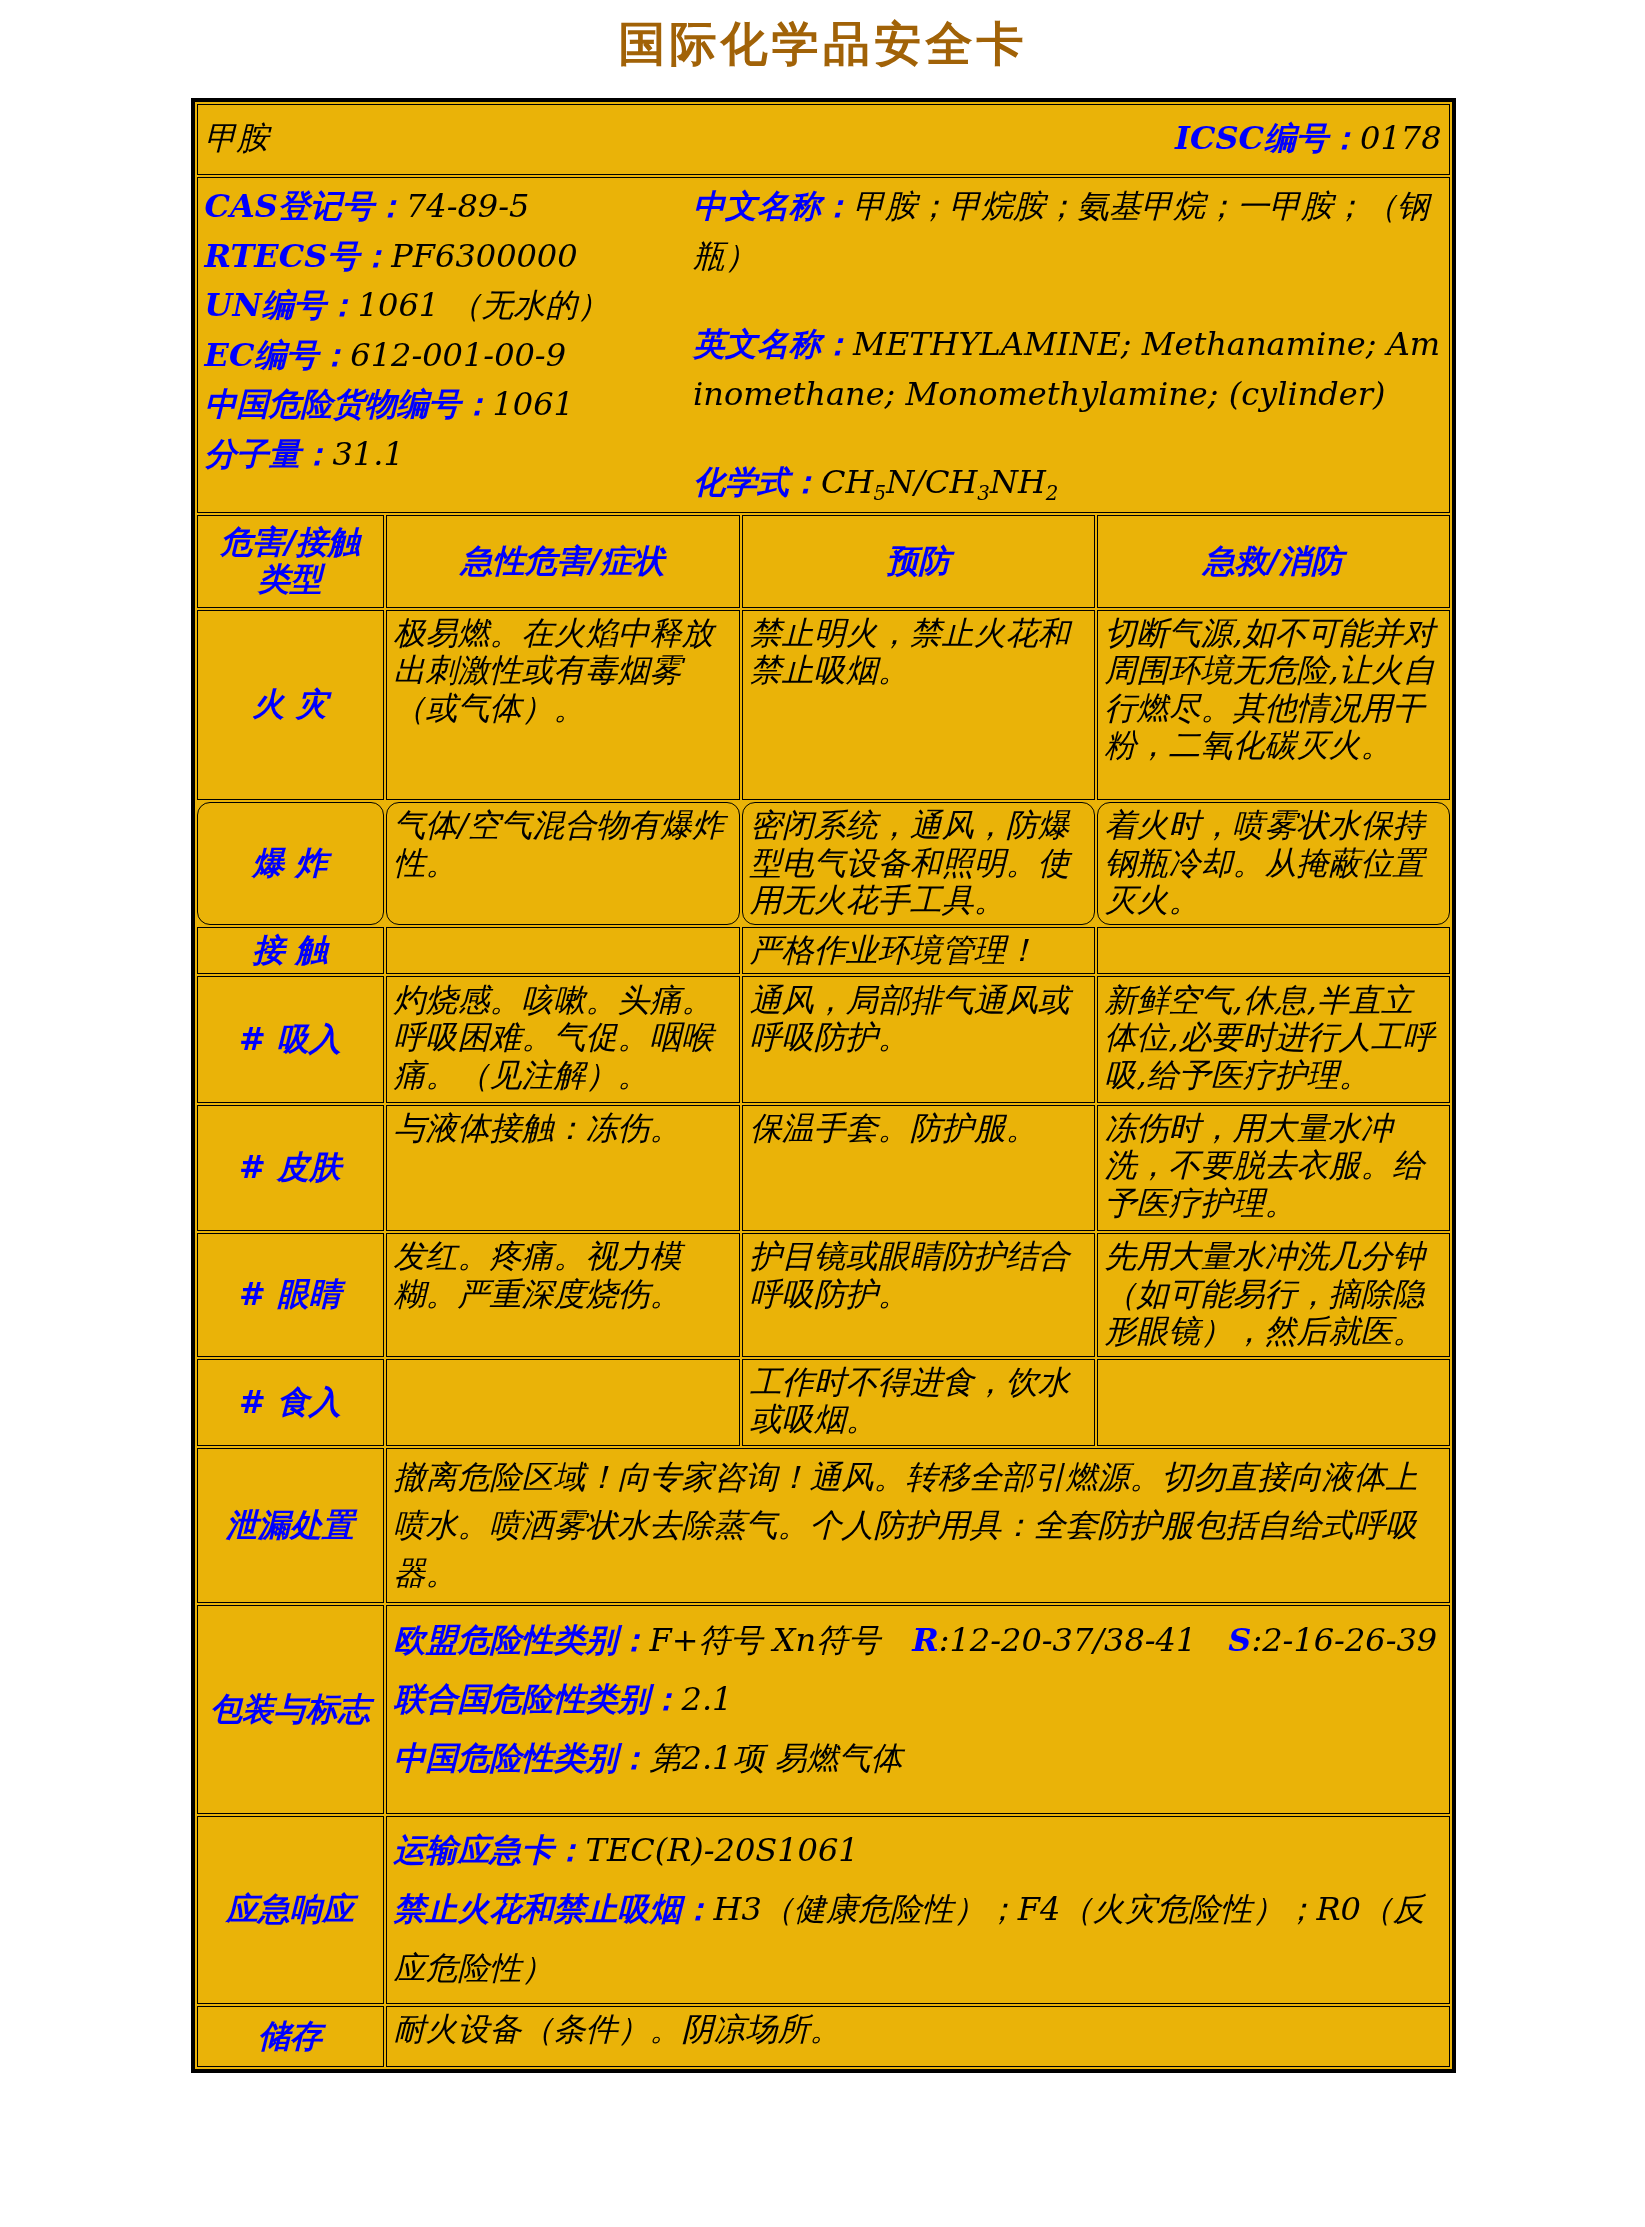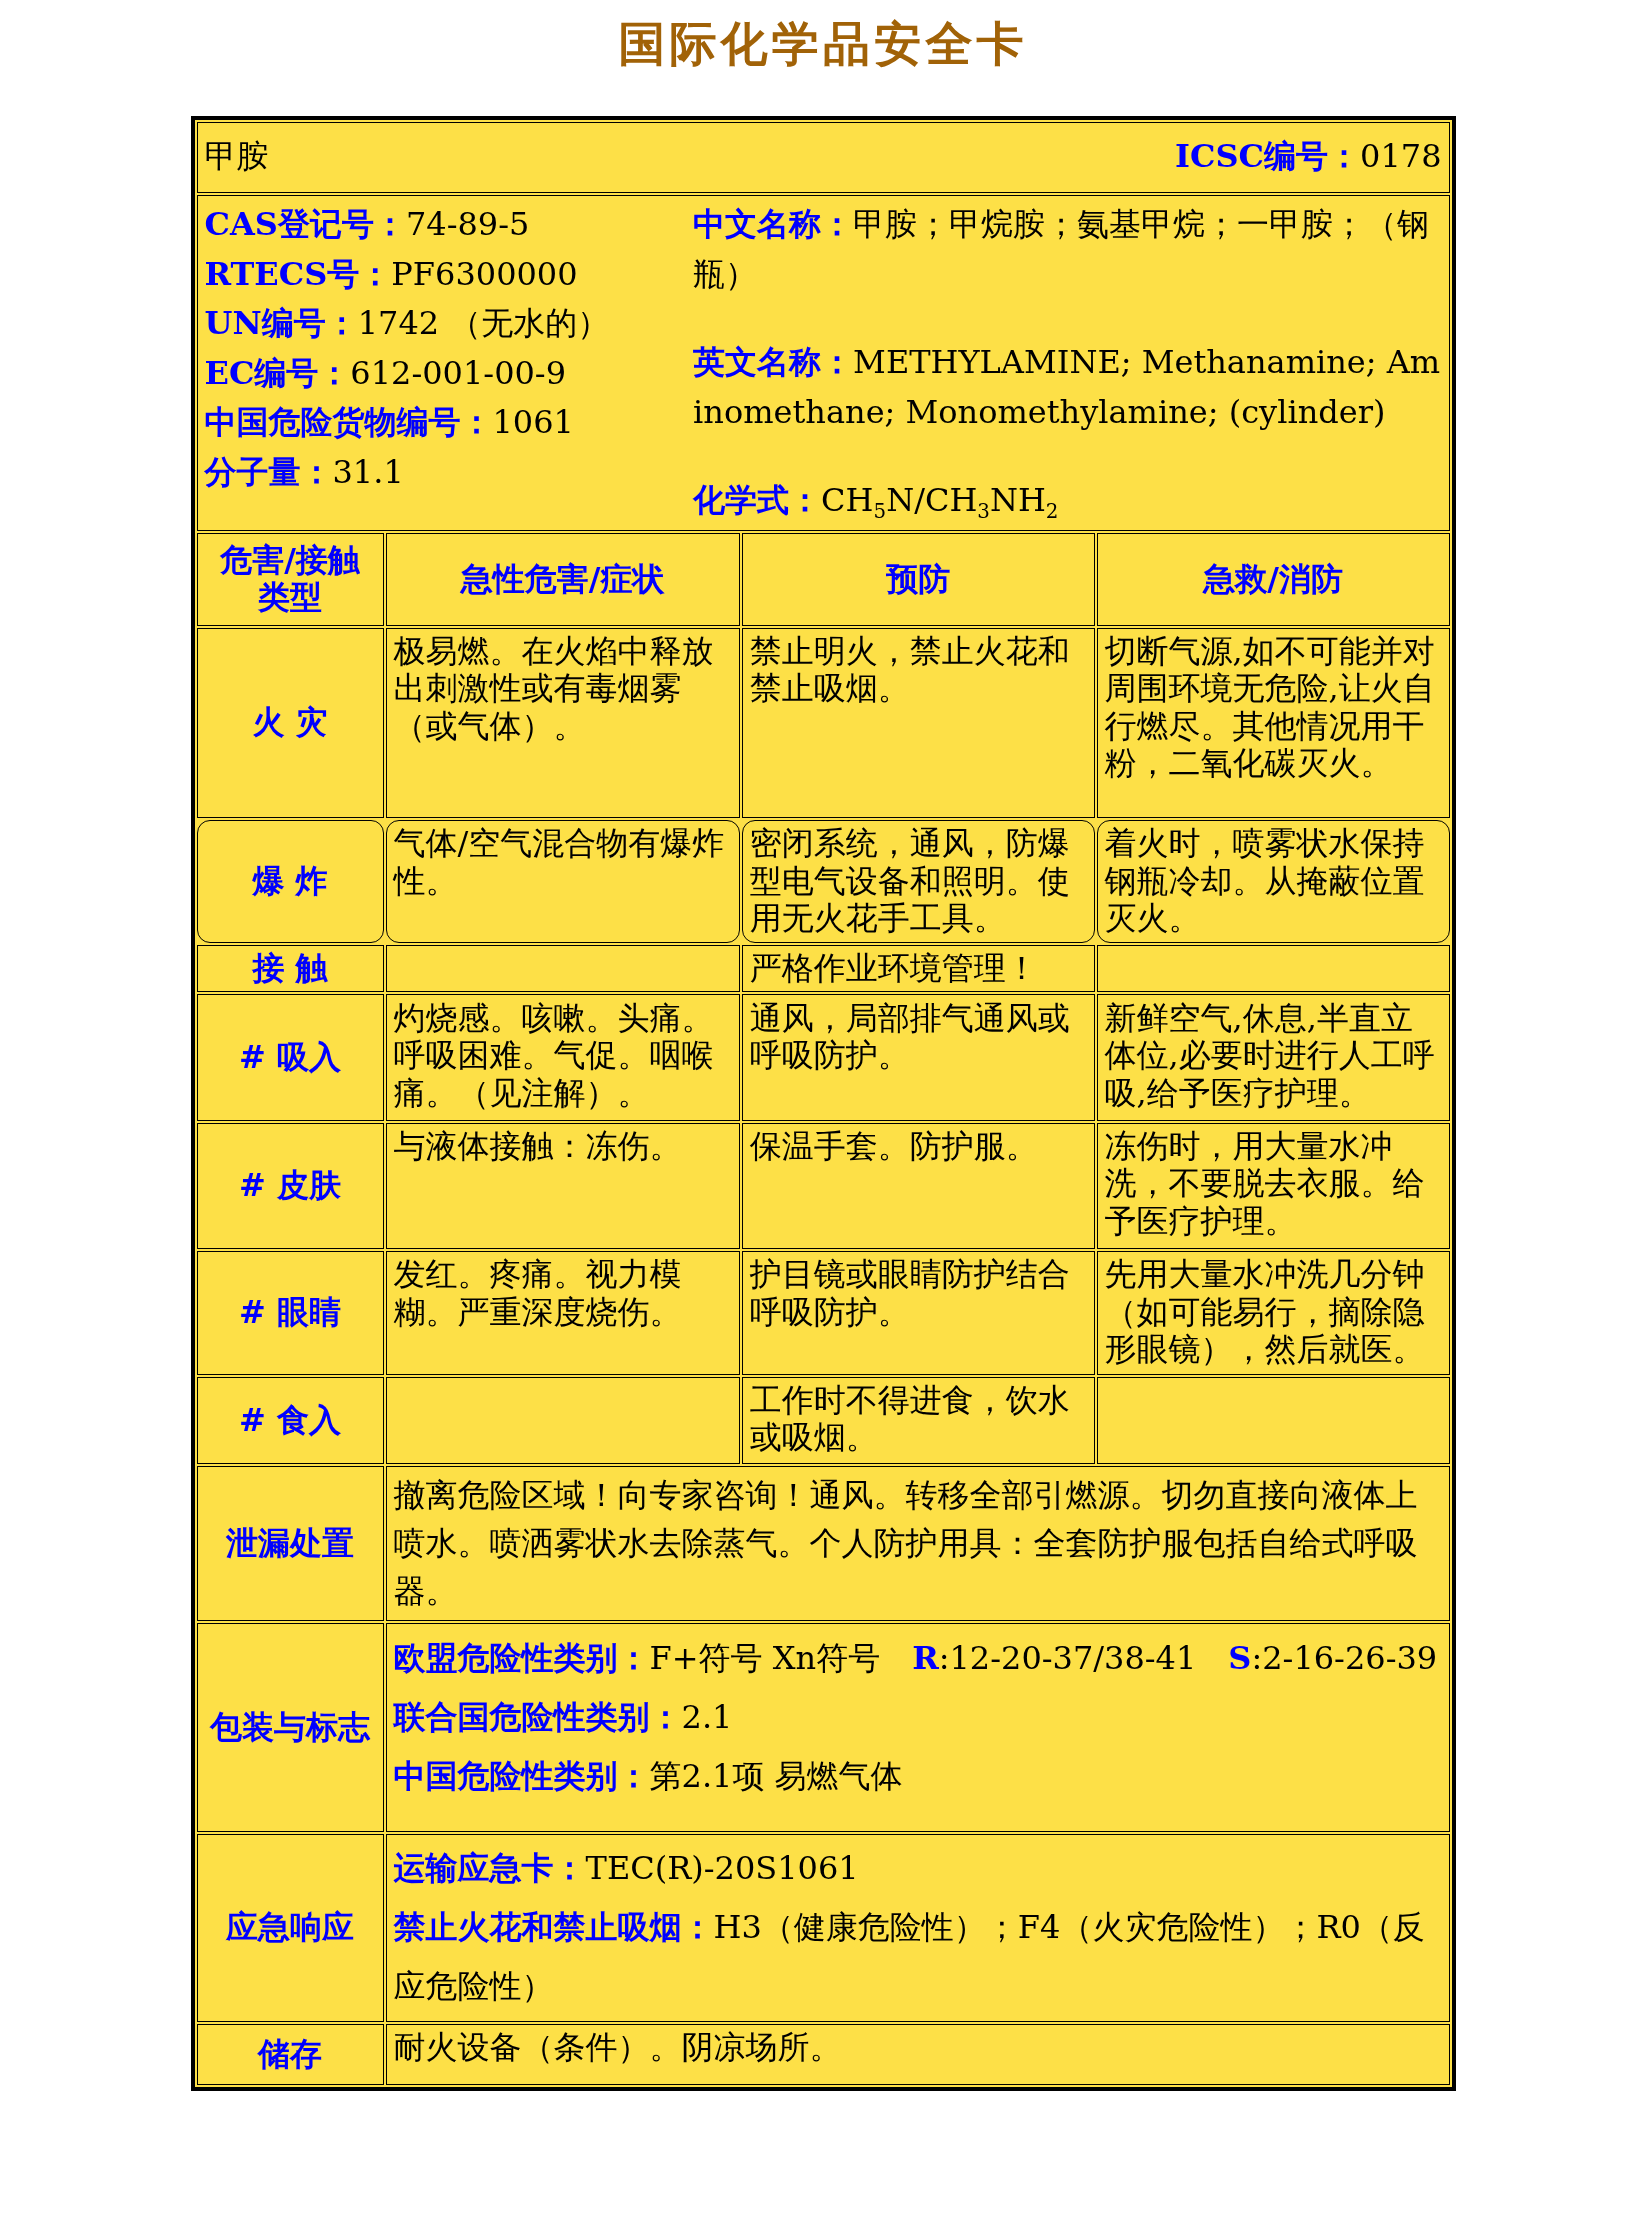--- a/index.html
+++ b/index.html
@@ -11,26 +11,27 @@
   .page-title{
     text-align:center;
     font-size:47px;
     font-weight:bold;
     color:#a16207;
     margin:12.5px 0 0 0;
     letter-spacing:4.2px;
   }
   table.icsc{
     width:1265px;
-    margin:40px auto 0 auto;
+    margin:22px auto 0 auto;
     border-collapse:separate;
     border-spacing:2.1px;
     border:4.2px solid #000;
     table-layout:fixed;
-    background:#fde047;
+    background:#eab308;
+    font-style:italic;
   }
   td{
     border:1.4px solid #000;
     padding:4.2px 7px;
     font-size:32px;
     line-height:1.17;
     vertical-align:top;
     word-break:break-all;
     overflow:hidden;
   }
@@ -100,21 +101,21 @@
       </div>
     </td>
   </tr>
 
   <tr class="h-ids">
     <td colspan="4">
       <div class="ids-wrap">
         <div class="ids-left">
           <div><span class="lbl">CAS登记号：</span><span>74-89-5</span></div>
           <div><span class="lbl">RTECS号：</span><span>PF6300000</span></div>
-          <div><span class="lbl">UN编号：</span><span>1742 （无水的）</span></div>
+          <div><span class="lbl">UN编号：</span><span>1061 （无水的）</span></div>
           <div><span class="lbl">EC编号：</span><span>612-001-00-9</span></div>
           <div><span class="lbl">中国危险货物编号：</span><span>1061</span></div>
           <div><span class="lbl">分子量：</span><span>31.1</span></div>
         </div>
         <div class="ids-right">
           <p><span class="lbl">中文名称：</span><span>甲胺；甲烷胺；氨基甲烷；一甲胺；（钢瓶）</span></p>
           <p><span class="lbl">英文名称：</span><span>METHYLAMINE; Methanamine; Aminomethane; Monomethylamine; (cylinder)</span></p>
           <p><span class="lbl">化学式：</span><span>CH</span><sub>5</sub><span>N/CH</span><sub>3</sub><span>NH</span><sub>2</sub></p>
         </div>
       </div>

